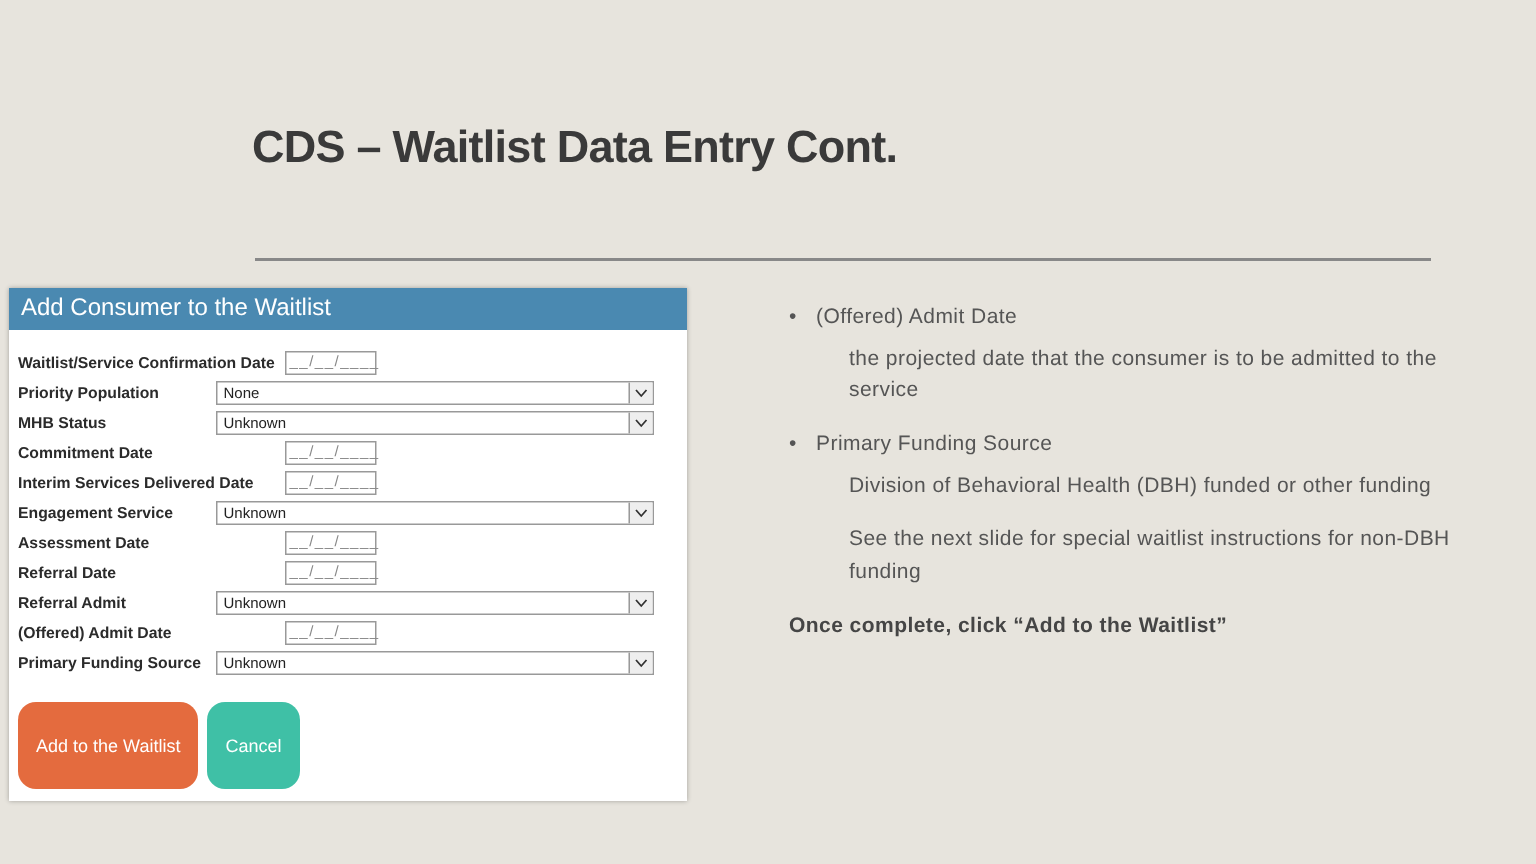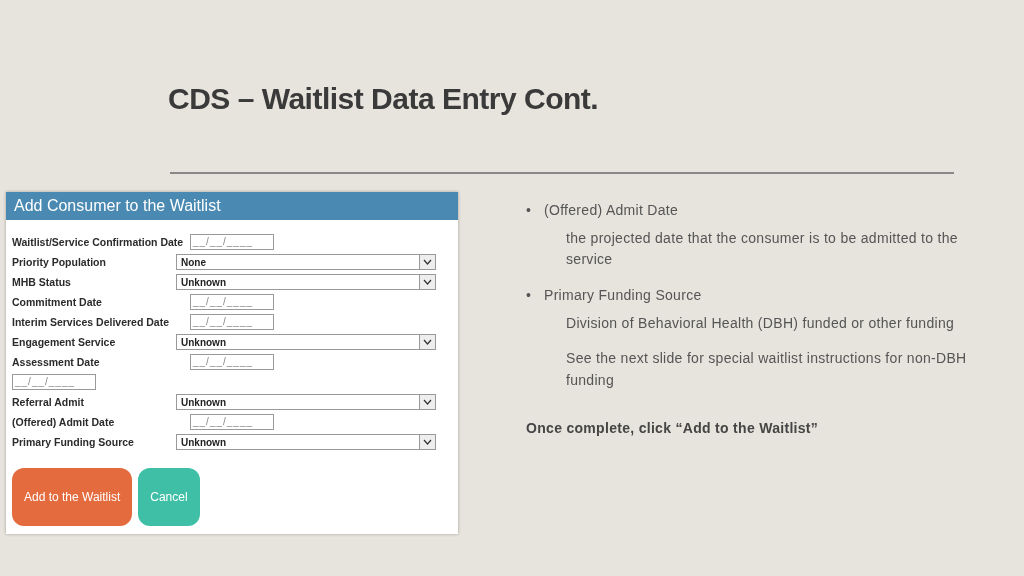--- a/index.html
+++ b/index.html
@@ -59,27 +59,26 @@
   .row .ctl{flex:1}
   .date-input,.text-input,.select{
     border:1px solid #999;
     background:#fff;
     font-size:10px;
     font-family:Arial,Helvetica,sans-serif;
     height:16px;
     box-sizing:border-box;
     padding:1px 2px;
   }
-  .date-input{width:84px;color:#888;letter-spacing:1px}
+  .date-input{width:61px;color:#888;letter-spacing:1px}
   .text-input{width:260px}
   .select{
-    width:260px;
+    width:292px;
     display:flex;justify-content:space-between;align-items:center;
     padding-right:0;
-    font-weight:bold;
   }
   .select .val{padding-left:2px;color:#222}
   .select .chev{
     width:15px;height:14px;
     background:#eee;
     border-left:1px solid #999;
     display:flex;align-items:center;justify-content:center;
   }
   .select .chev svg{display:block}
   .btnbar{
@@ -103,21 +102,21 @@
     font-size:14px;
     color:#555;
     letter-spacing:.3px;
     line-height:1.55;
   }
   .bul{display:flex;margin:2px 0 4px 0}
   .bul .dot{width:18px;flex:none;line-height:1.5}
   .sub{margin:6px 0 14px 40px}
   .conc{
     font-weight:bold;
-    margin-top:26px;
+    margin-top:14px;
     color:#454545;
   }
 </style>
 </head>
 <body>
 
 <div class="title">CDS – Waitlist Data Entry Cont.</div>
 <div class="rule"></div>
 
 <div class="panel">
@@ -189,20 +188,21 @@
 
 
     <div class="row">
       <div class="lab">Assessment Date</div>
       <div class="ctl">
           <div class="date-input">__/__/____</div>
         </div>
     </div>
 
     <div class="row">
+      <div class="lab">Referral Date</div>
       <div class="ctl">
           <div class="date-input">__/__/____</div>
         </div>
     </div>
 
     <div class="row">
       <div class="lab">Referral Admit</div>
       <div class="ctl">
         <div class="select">
           <span class="val">Unknown</span>

